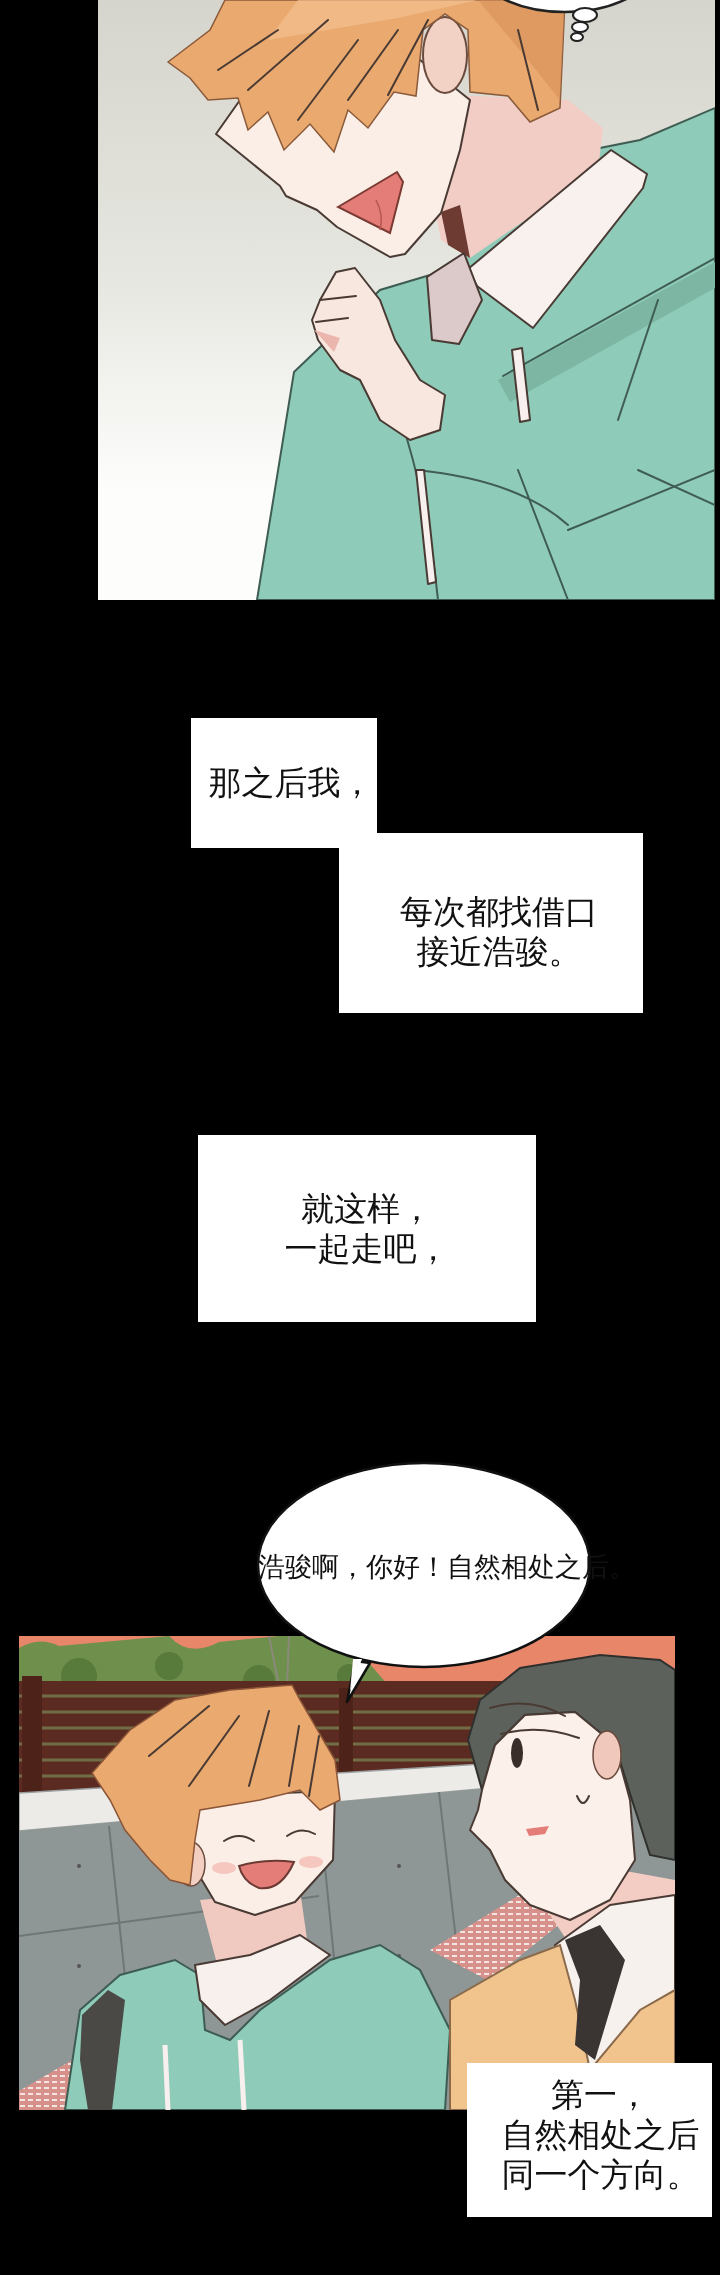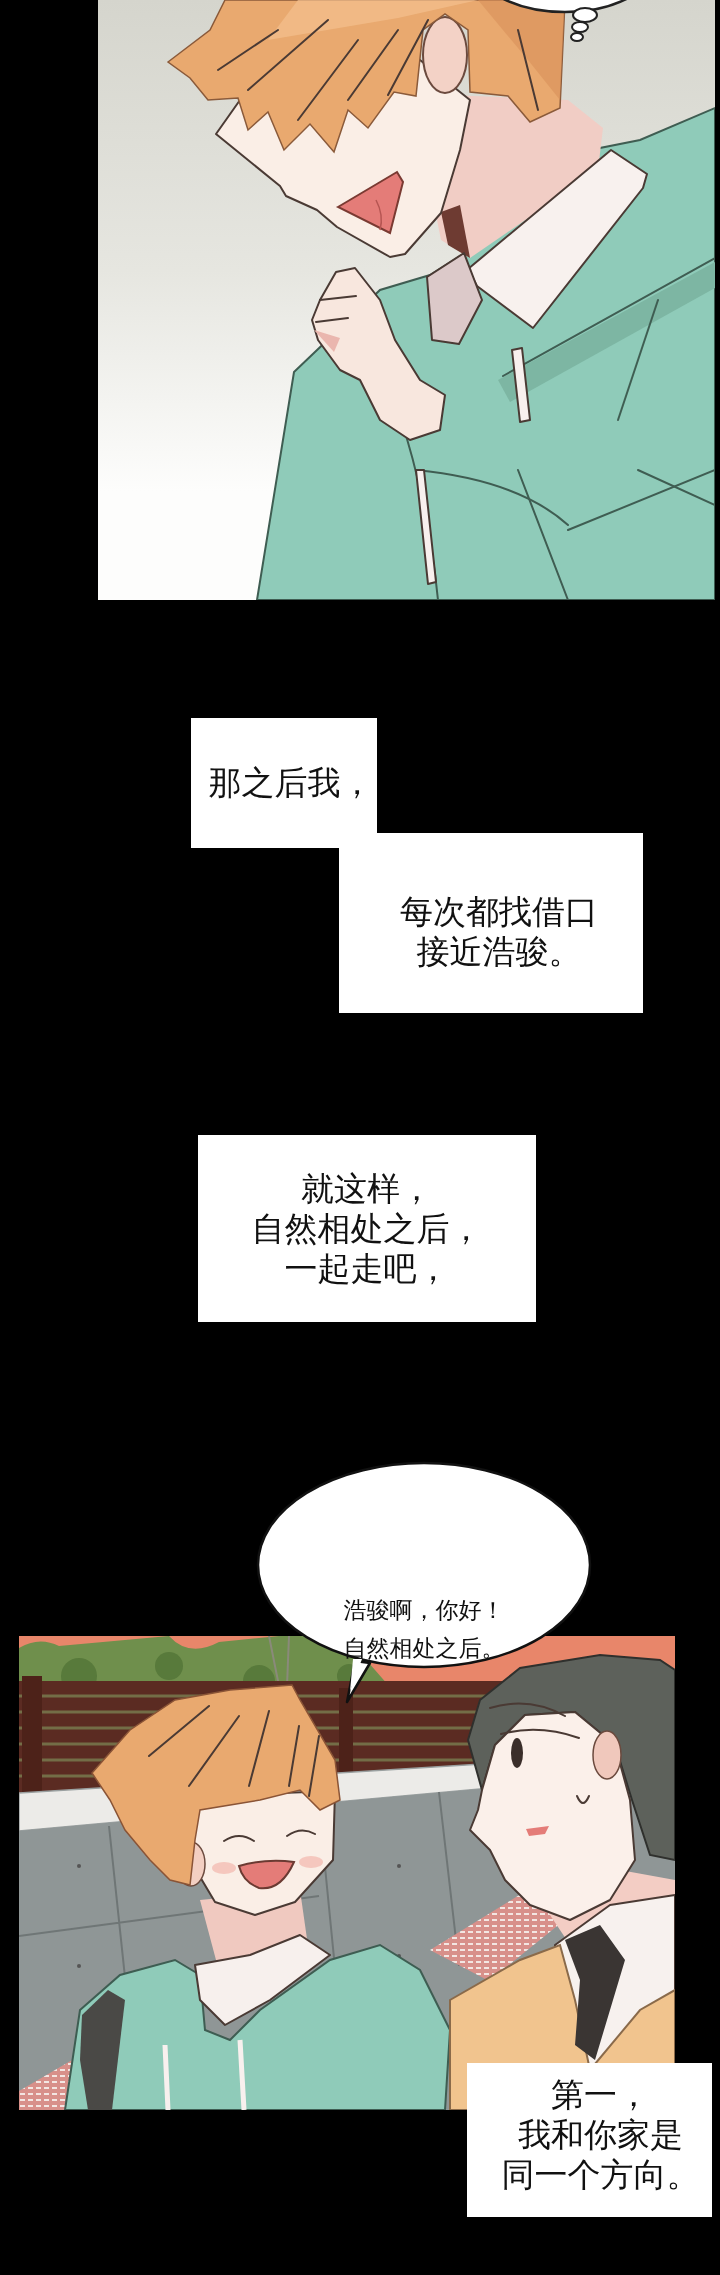--- a/index.html
+++ b/index.html
@@ -36,22 +36,22 @@
   }
   .caption .line{display:block;text-align:center;}
   #caption-1{left:191px;top:718px;width:186px;height:130px;padding-left:14px;}
   #caption-2{left:339px;top:833px;width:304px;height:180px;padding-top:18px;padding-left:16px;}
   #caption-3{left:198px;top:1135px;width:338px;height:187px;}
   #caption-4{left:467px;top:2063px;width:245px;height:154px;padding-bottom:10px;padding-left:22px;z-index:5;}
 
   #speech-bubble-shape{position:absolute;left:250px;top:1455px;width:350px;height:255px;z-index:3;}
   #speech-bubble-text{
     position:absolute;left:258px;top:1463px;width:332px;height:204px;z-index:4;box-sizing:border-box;
-    padding-top:4px;display:flex;flex-direction:column;justify-content:flex-end;align-items:center;
-    color:var(--text);font-size:23px;line-height:38px;white-space:nowrap;
+    padding-top:4px;display:flex;flex-direction:row;justify-content:flex-start;align-items:center;
+    color:var(--text);font-size:27px;line-height:38px;white-space:nowrap;
   }
 
   .c-hoodie{fill:var(--hoodie);}
   .c-hair{fill:var(--hair-orange);}
   .c-skin{fill:var(--skin);}
   .c-mouth{fill:var(--mouth);}
   .c-sky{fill:var(--sky);}
   .c-foliage{fill:var(--foliage);}
   .c-fence{fill:var(--fence);}
   .c-concrete{fill:var(--concrete);}
@@ -139,21 +139,20 @@
   <span class="line">那之后我，</span>
 </div>
 
 <div class="caption" id="caption-2">
   <span class="line">每次都找借口</span>
   <span class="line">接近浩骏。</span>
 </div>
 
 <div class="caption" id="caption-3">
   <span class="line">就这样，</span>
-  <span class="line">自然相处之后，</span>
   <span class="line">一起走吧，</span>
 </div>
 
 <svg id="speech-bubble-shape" viewBox="0 0 350 255">
   <path d="M105 206 L97 247 L120 208 Z" fill="#ffffff" stroke="#111" stroke-width="2.5" stroke-linejoin="round"></path>
   <ellipse cx="174" cy="110" rx="166" ry="102" fill="#ffffff" stroke="#111" stroke-width="2.5"></ellipse>
   <path d="M103 204 L112 204 L100 236 Z" fill="#ffffff"></path>
 </svg>
 <div id="speech-bubble-text">
   <span class="line">浩骏啊，你好！</span>
@@ -231,15 +230,15 @@
       <path class="line-ink" stroke-width="2.5" d="M482 98 Q520 88 560 102"></path>
       <ellipse cx="498" cy="117" rx="6" ry="15" fill="#3a2e2a"></ellipse>
       <path class="line-ink" stroke-width="1.5" d="M558 160 Q564 174 570 160"></path>
       <path class="c-mouth" d="M507 193 L530 190 L526 198 L510 200 Z"></path>
     </g>
   </svg>
 </div>
 
 <div class="caption" id="caption-4">
   <span class="line">第一，</span>
-  <span class="line">我和你家是</span>
+  <span class="line">自然相处之后</span>
   <span class="line">同一个方向。</span>
 </div>
 
 </body></html>

